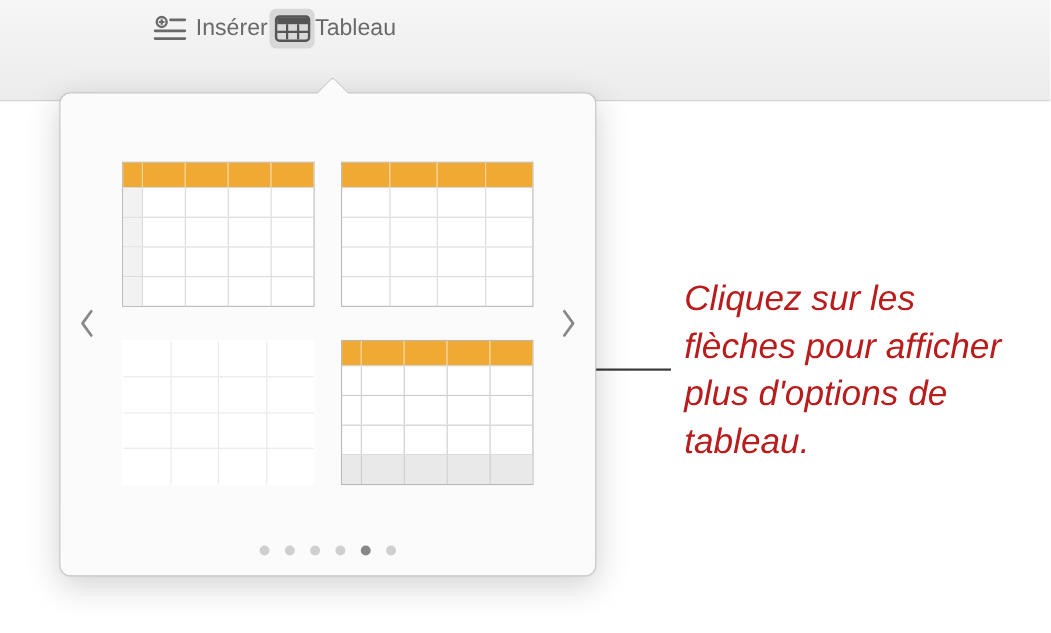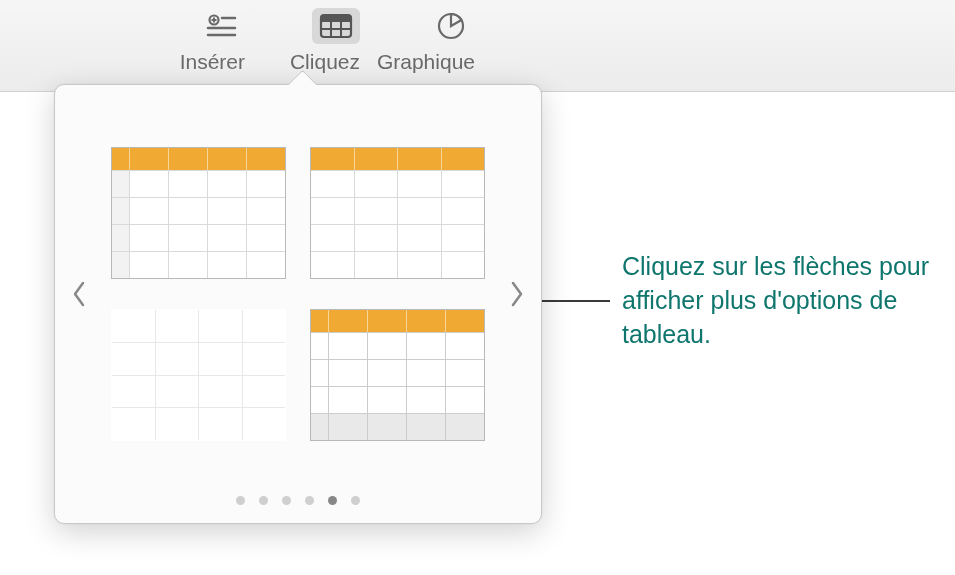--- a/index.html
+++ b/index.html
@@ -19,22 +19,21 @@
       padding: 8px 0 0 0;
       gap: 0;
       background: linear-gradient(#f6f6f6, #ececec);
       height: 92px;
       border-bottom: 1px solid #d0d0d0;
       position: relative;
       z-index: 1;
     }
     .toolbar-item {
       display: flex;
-      flex-direction: column;
-      align-items: flex-end;
+      align-items: flex-start;
       justify-content: flex-start;
       width: 115px;
       cursor: pointer;
       color: #555;
     }
     .toolbar-item.active {
       color: #333;
     }
     .toolbar-icon {
       width: 48px;
@@ -191,25 +190,26 @@
       content: "";
       position: absolute;
       left: -2px;
       top: -4px;
       width: 10px;
       height: 10px;
       background: #3a3a3a;
       border-radius: 50%;
     }
     .callout-text {
-      font-size: 25px;
+      font-size: 32px;
       line-height: 1.35;
-      color: #0f766e;
+      color: #b91c1c;
       margin-left: 12px;
       width: 310px;
+      font-style: italic;
     }
     
     .content-area {
       height: 483px;
       background: #fff;
     }
   </style>
 </head>
 <body>
 
@@ -231,32 +231,23 @@
   <div class="toolbar-item active">
     <div class="toolbar-icon">
       <svg width="34" height="26" viewBox="0 0 34 26">
         <rect x="2" y="2" width="30" height="22" rx="3" fill="none" stroke="#555" stroke-width="2.2"></rect>
         <rect x="3" y="3" width="28" height="6" fill="#555"></rect>
         <line x1="12" y1="9" x2="12" y2="23" stroke="#555" stroke-width="2"></line>
         <line x1="22" y1="9" x2="22" y2="23" stroke="#555" stroke-width="2"></line>
         <line x1="3" y1="16" x2="31" y2="16" stroke="#555" stroke-width="2"></line>
       </svg>
     </div>
-    <div class="toolbar-label">Cliquez</div>
+    <div class="toolbar-label">Tableau</div>
   </div>
 
-  <div class="toolbar-item">
-    <div class="toolbar-icon">
-      <svg width="32" height="32" viewBox="0 0 32 32">
-        <circle cx="16" cy="16" r="12" fill="none" stroke="#6a6a6a" stroke-width="2.2"></circle>
-        <path d="M16 16 L16 4 A12 12 0 0 1 26.4 10 Z" fill="none" stroke="#6a6a6a" stroke-width="2.2"></path>
-      </svg>
-    </div>
-    <div class="toolbar-label">Graphique</div>
-  </div>
 
 </div>
 
 <div class="content-area"></div>
 
 <div class="popover">
   <div class="popover-body">
 
     <div class="nav-arrow">
       <svg width="16" height="28" viewBox="0 0 16 28">

